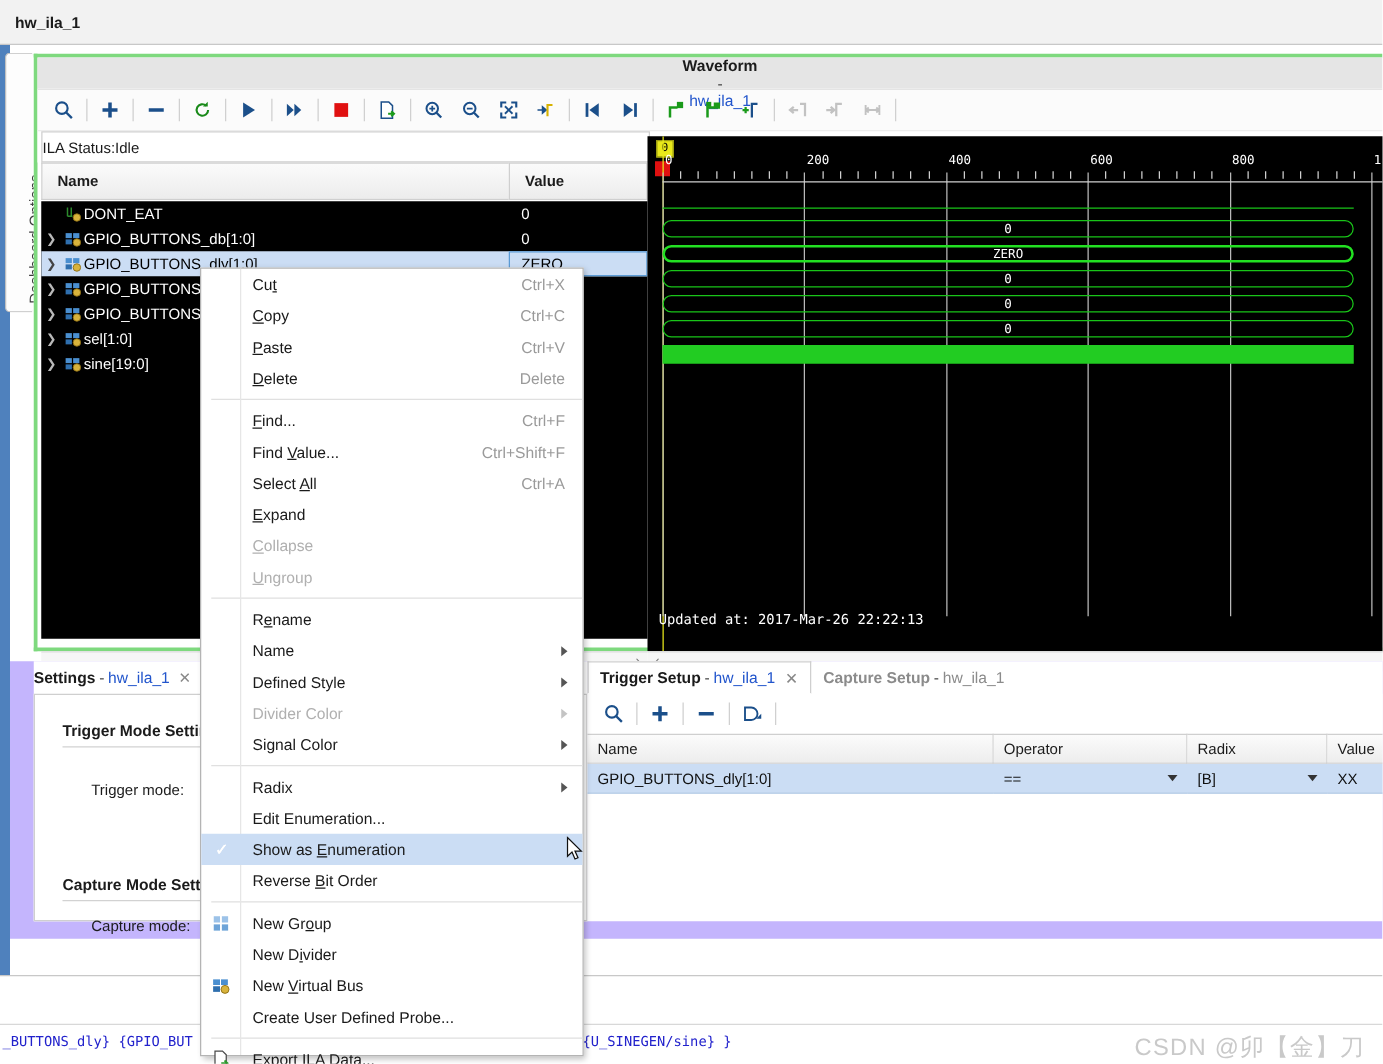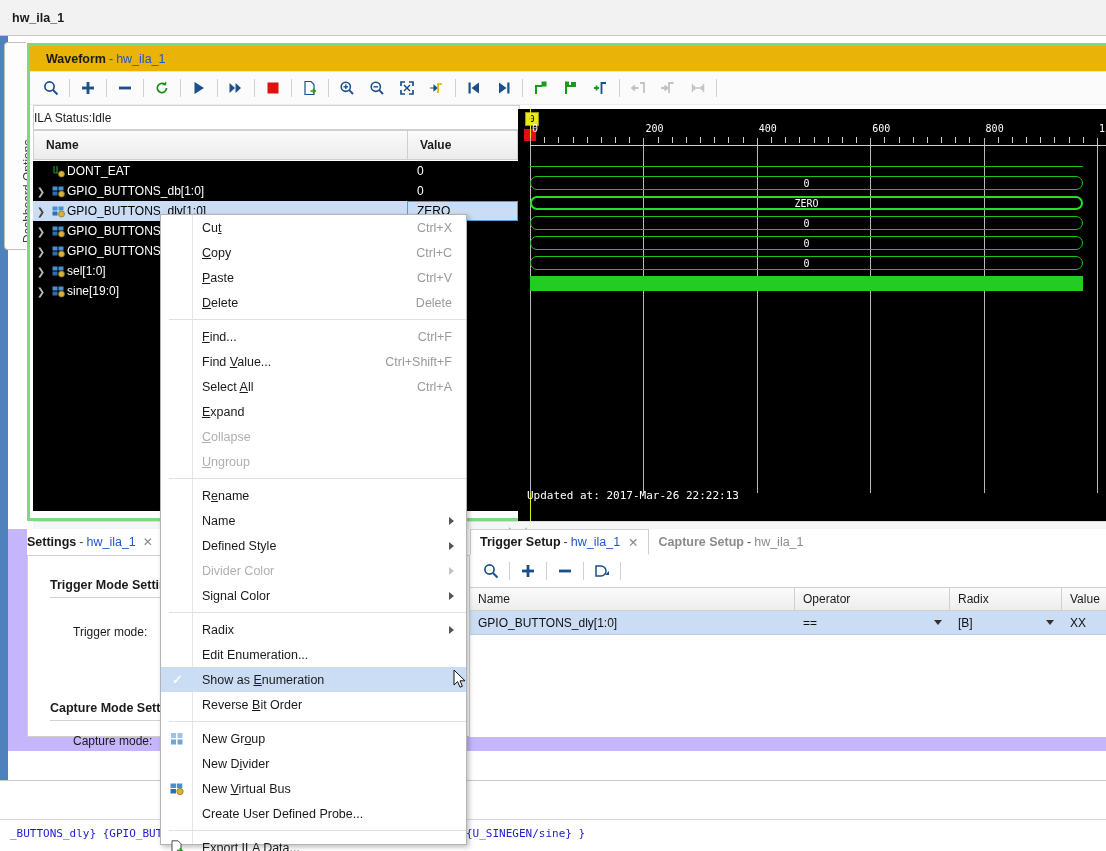--- a/index.html
+++ b/index.html
@@ -41,22 +41,22 @@
     font-size: 12px; color: #3a3a3a;
   }
 
   
   .wf-panel {
     position: absolute; left: 27px; top: 43px; width: 1079px; height: 478px;
     border: 3px solid #7ed97e; background: #ffffff;
     border-right: none;
   }
   .wf-header {
-    height: 25px; background: #eab308; display: flex; align-items: center;
-    padding-left: 16px; font-size: 12.5px;
+    height: 25px; background: #e5e5e5; display: flex; align-items: center;
+    padding-left: 16px; font-size: 12.5px; flex-direction: column;
   }
   .wf-header .lbl { font-weight: bold; color: #1b1b1b; }
   .wf-header .dash { color: #444; margin: 0 3px; }
   .wf-header .link { color: #2255cc; }
 
   
   .wf-toolbar {
     height: 33px; background: #fbfbfb; border-top: 1px solid #e4e4e4;
     display: flex; align-items: center; padding-left: 6px; gap: 0px;
   }
@@ -687,23 +687,24 @@
             <span class="sel-caret"></span>
           </div>
           <div style="width:52px;">XX</div>
         </div>
       </div>
     </div>
   </div>
 
   <div class="console-strip">
     <div class="console-line">
-      <span style="padding-left:10px;">_BUTTONS_dly} {GPIO_BUT</span>
+      <span style="padding-left:2px;">_BUTTONS_dly} {GPIO_BUT</span>
       <span style="position:absolute; left:466px;">{U_SINEGEN/sine} }</span>
     </div>
+    <div class="csdn-wm">CSDN @卯【金】刀</div>
   </div>
 
   <div class="ctx" id="ctx-menu">
     <div class="ctx-gutter"></div>
   <div class="ctx-item">
         <span>Cu<span class="u">t</span></span>
         <span class="accel">Ctrl+X</span>
       </div>
       <div class="ctx-item">
         <span><span class="u">C</span>opy</span>

